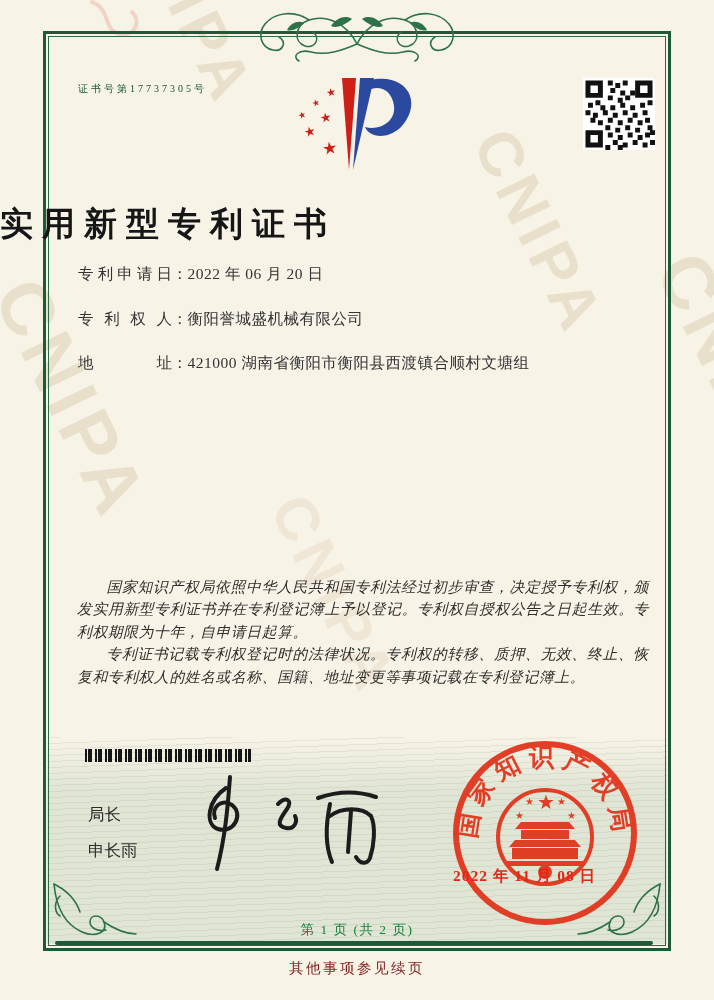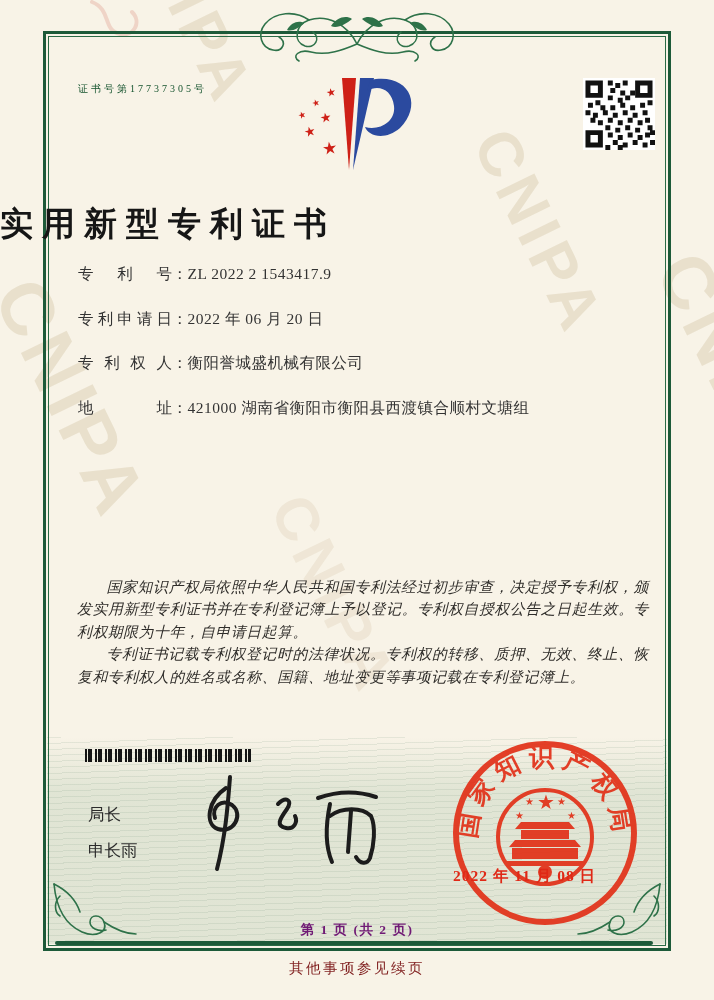--- a/index.html
+++ b/index.html
@@ -58,21 +58,21 @@
     font-family:"Liberation Sans","DejaVu Sans",sans-serif;color:#2b2b2b;}
   .sig-name{position:absolute;left:88px;top:840px;font-size:16.5px;z-index:4;
     font-family:Liberation Mono, monospace;color:#2b2b2b;}
   .sig-script{position:absolute;left:192px;top:772px;z-index:4;}
 
   .seal{position:absolute;left:449px;top:737px;width:192px;height:192px;z-index:5;}
   .seal-date{position:absolute;left:453px;top:866px;z-index:6;font-size:15.5px;
     font-weight:700;color:#e02816;letter-spacing:1px;white-space:nowrap;}
 
   .page-num{position:absolute;left:0;right:0;top:921px;text-align:center;z-index:4;
-    font-size:13.5px;letter-spacing:1.5px;color:#701a75;font-weight:bold;}
+    font-size:13.5px;letter-spacing:1.5px;color:#15803d;}
   .footer-note{position:absolute;left:0;right:0;top:959px;text-align:center;z-index:4;
     font-size:14.5px;letter-spacing:2.5px;color:#7f1d1d;}
   .corner-mark{position:absolute;left:72px;top:0;z-index:1;opacity:.35;}
 </style>
 </head>
 <body>
 
 <div class="page">
 
   <span class="wm" style="left:80px;top:-34px;font-size:62px;">CNIPA</span>
@@ -142,23 +142,20 @@
       <text x="38" y="52" font-size="13" transform="rotate(-10 44 48)">★</text>
       <text x="16" y="48" font-size="9" transform="rotate(-20 20 45)">★</text>
       <text x="22" y="66" font-size="13" transform="rotate(-14 28 62)">★</text>
       <text x="40" y="84" font-size="17" transform="rotate(-8 48 78)">★</text>
     </g>
   </svg>
 
   <div class="title">实用新型专利证书</div>
 
   <div class="fields">
-    <div class="row">
-      <span class="lbl">专利号</span><span class="colon">：</span><span class="val">ZL 2022 2 1543417.9</span>
-    </div>
     <div class="row">
       <span class="lbl">专利申请日</span><span class="colon">：</span><span class="val">2022 年 06 月 20 日</span>
     </div>
     <div class="row">
       <span class="lbl">专利权人</span><span class="colon">：</span><span class="val">衡阳誉城盛机械有限公司</span>
     </div>
     <div class="row">
       <span class="lbl">地址</span><span class="colon">：</span><span class="val">421000 湖南省衡阳市衡阳县西渡镇合顺村文塘组</span>
     </div>
   </div>

